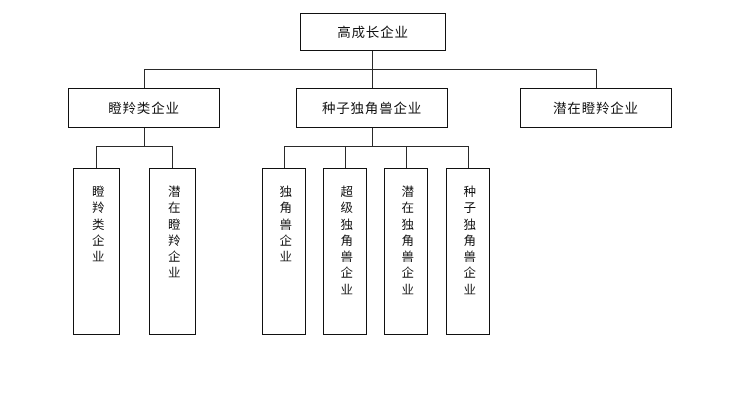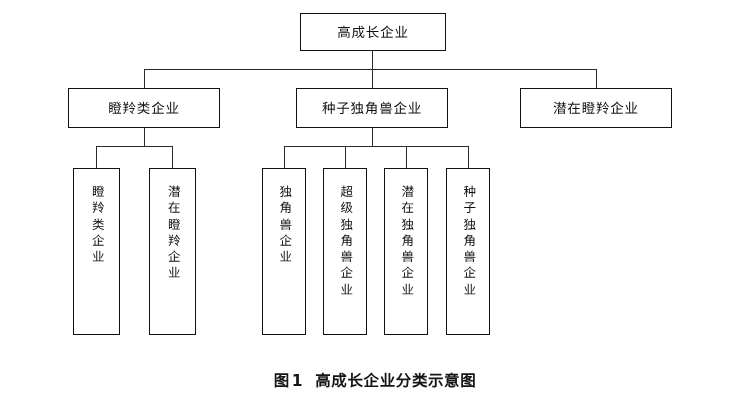--- a/index.html
+++ b/index.html
@@ -152,17 +152,14 @@
   </div>
 
   <div class="node vert" style="left:384px; top:168px; width:44px; height:167px;">
     <span class="label">潜在独角兽企业</span>
   </div>
 
   <div class="node vert" style="left:446px; top:168px; width:44px; height:167px;">
     <span class="label">种子独角兽企业</span>
   </div>
 
-  <div id="caption">
-    <span class="cap-num">图</span><span class="cap-idx">1</span><span class="cap-title">高成长企业分类示意图</span>
-  </div>
 
 </div>
 
 </body></html>

